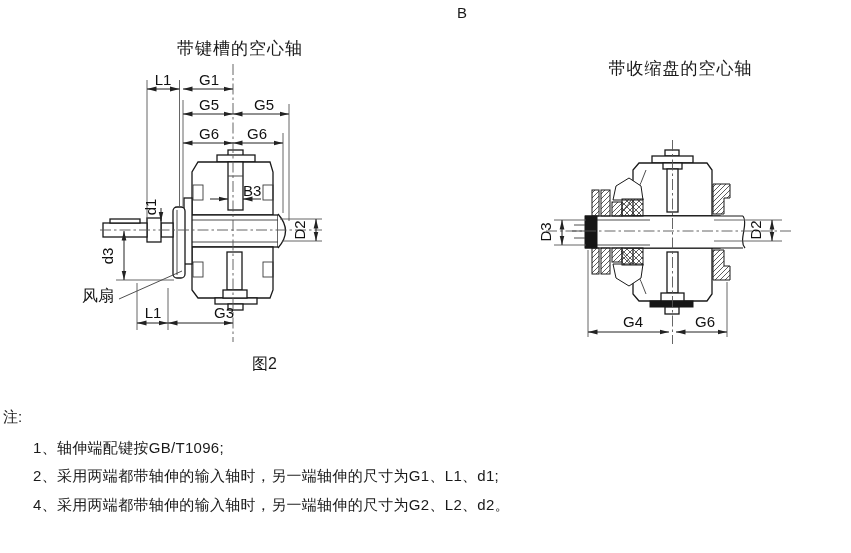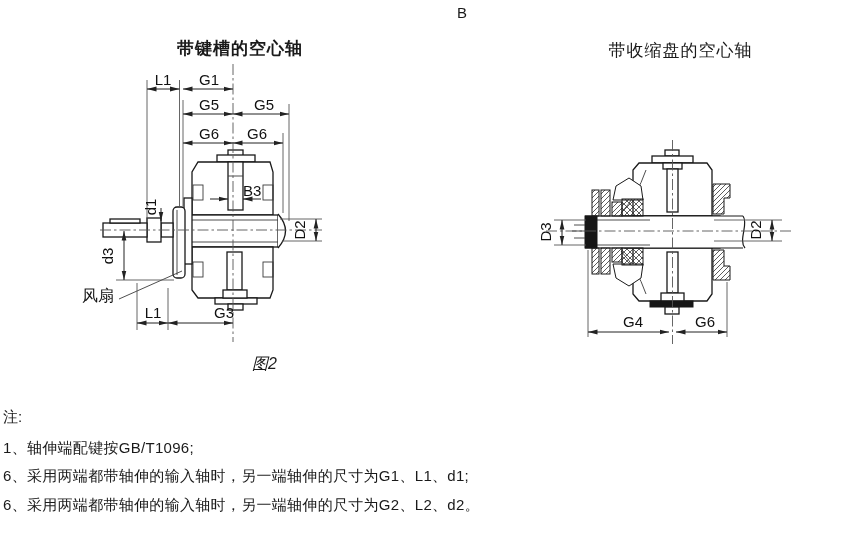--- a/index.html
+++ b/index.html
@@ -8,39 +8,39 @@
     font-family:"Liberation Sans","DejaVu Sans",sans-serif;color:#1a1a1a;
     overflow:hidden;
   }
   .abs{position:absolute;}
   .title{font-size:17px;letter-spacing:1px;white-space:nowrap;}
   .marker{font-size:15px;}
   .caption{font-size:16px;white-space:nowrap;display:flex;}
   .caption .num{margin-right:26px;}
   .notes{font-size:15px;line-height:28.5px;white-space:nowrap;}
   .notes .head{margin-bottom:2px;}
-  .notes .item{letter-spacing:.3px;}
+  .notes .item{margin-left:30px;letter-spacing:.3px;}
   svg{position:absolute;overflow:visible;}
   svg text{font-family:"Liberation Sans","DejaVu Sans",sans-serif;font-size:15px;fill:#111;}
   text.fanlab{font-size:16px;}
   .outline{fill:#ffffff;stroke:#1a1a1a;stroke-width:1.3;stroke-linejoin:miter;}
   .solid{stroke:#1a1a1a;stroke-width:1.2;fill:none;}
   .thin{stroke:#3a3a3a;stroke-width:.9;fill:none;}
   .ext{stroke:#555;stroke-width:.9;fill:none;}
   .dim{stroke:#222;stroke-width:1;fill:none;}
   .cl{stroke:#555;stroke-width:.9;fill:none;stroke-dasharray:11 3 2.5 3;}
   .dark{fill:#161616;stroke:#161616;}
 </style>
 </head>
 <body>
 
 <div class="abs marker" style="left:452px;top:4px;width:20px;text-align:center;">B</div>
 
-<div class="abs title" style="left:170px;top:37px;width:140px;text-align:center;font-weight:bold;">带键槽的空心轴</div>
-<div class="abs title" style="left:598px;top:39px;width:165px;text-align:center;">带收缩盘的空心轴</div>
+<div class="abs title" style="left:170px;top:37px;width:140px;text-align:center;">带键槽的空心轴</div>
+<div class="abs title" style="left:598px;top:57px;width:165px;text-align:center;">带收缩盘的空心轴</div>
 
 <svg class="abs" style="left:70px;top:55px;" width="262" height="300" viewBox="70 55 262 300">
   <defs>
     <marker id="arL" markerWidth="10" markerHeight="7" refX="9.5" refY="3" orient="auto-start-reverse" markerUnits="userSpaceOnUse">
       <path d="M0,0.6 L9.5,3 L0,5.4 z" fill="#222"></path>
     </marker>
   </defs>
 
   <g>
     <rect class="outline" x="228" y="150" width="15" height="6"></rect>
@@ -203,22 +203,22 @@
     <line class="dim" x1="588" y1="332" x2="669" y2="332" marker-start="url(#arR)" marker-end="url(#arR)"></line>
     <line class="dim" x1="676" y1="332" x2="727" y2="332" marker-start="url(#arR)" marker-end="url(#arR)"></line>
   </g>
 
   <text x="551" y="232" text-anchor="middle" transform="rotate(-90 551 232)">D3</text>
   <text x="761" y="230" text-anchor="middle" transform="rotate(-90 761 230)">D2</text>
   <text x="633" y="327" text-anchor="middle">G4</text>
   <text x="705" y="327" text-anchor="middle">G6</text>
 </svg>
 
-<div class="abs caption" style="left:252px;top:354px;font-style:italic;">
+<div class="abs caption" style="left:252px;top:354px;">
   <span class="num">图2</span>
 </div>
 
 <div class="abs notes" style="left:3px;top:403px;">
   <div class="head">注:</div>
   <div class="item">1、轴伸端配键按GB/T1096;</div>
-  <div class="item">6、采用两端都带轴伸的输入轴时，另一端轴伸的尺寸为G1、L1、d1;</div>
-  <div class="item">6、采用两端都带轴伸的输入轴时，另一端轴伸的尺寸为G2、L2、d2。</div>
+  <div class="item">2、采用两端都带轴伸的输入轴时，另一端轴伸的尺寸为G1、L1、d1;</div>
+  <div class="item">4、采用两端都带轴伸的输入轴时，另一端轴伸的尺寸为G2、L2、d2。</div>
 </div>
 
 </body></html>

